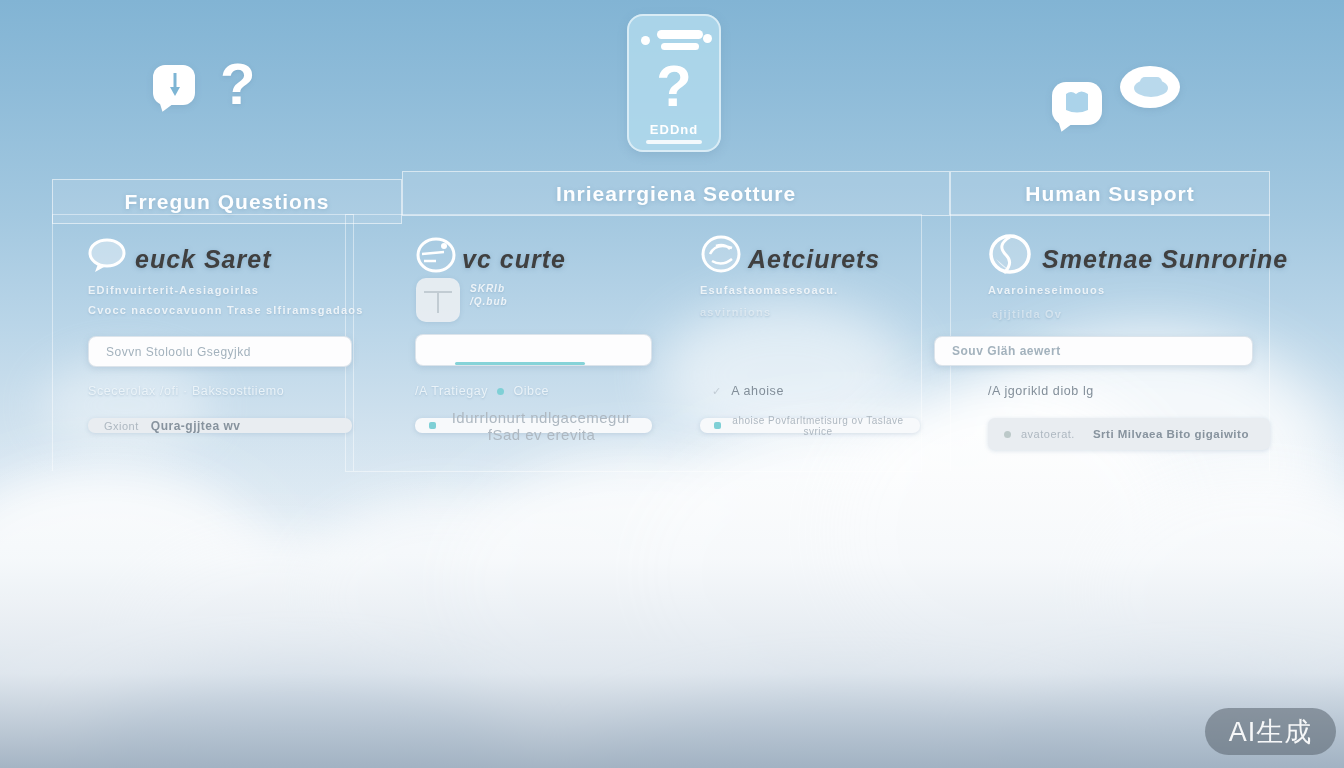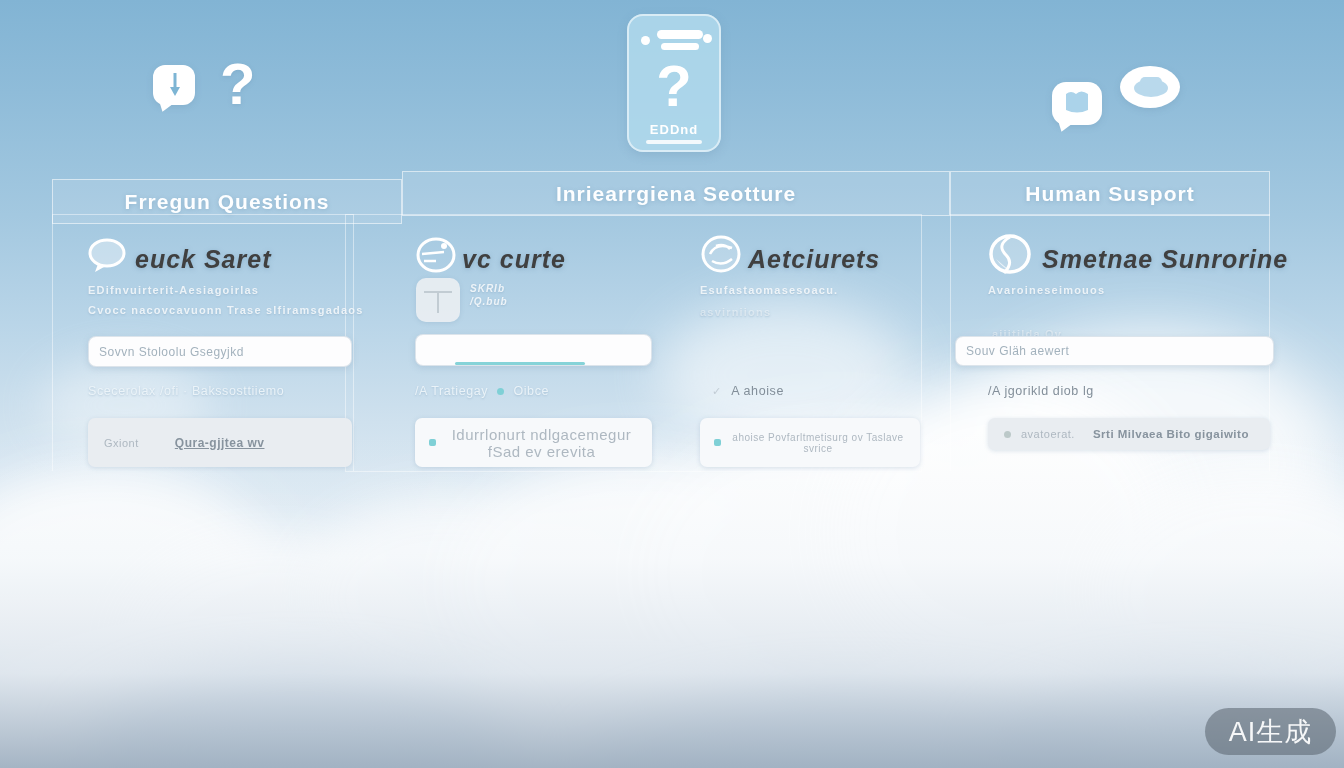--- a/index.html
+++ b/index.html
@@ -23,26 +23,26 @@
     text-shadow:0 1px 4px rgba(110,150,180,0.45);}
   .panel{position:absolute;top:214px;height:256px;border:1px solid rgba(255,255,255,0.45);}
   .panel.open-bottom{border-bottom:none;}
   .card-title{position:absolute;color:#404040;font-size:25px;font-weight:700;letter-spacing:1px;
     text-shadow:0 1px 4px rgba(110,150,180,0.5);font-style:italic;}
   .desc{position:absolute;color:rgba(255,255,255,0.78);font-size:11px;font-weight:700;letter-spacing:1.2px;
     text-shadow:0 1px 2px rgba(120,155,185,0.4);white-space:nowrap;}
   .desc.faint{color:rgba(255,255,255,0.45);}
   .field{position:absolute;height:31px;background:#fdfdfe;border:1px solid rgba(205,216,226,0.7);
     border-radius:8px;box-shadow:0 2px 6px rgba(120,150,178,0.25);box-sizing:border-box;
-    font-size:12px;color:#5c6b77;padding:0 10px;outline:none;font-family:"Liberation Sans",sans-serif;}
+    font-size:12px;color:#5c6b77;padding:0 17px;outline:none;font-family:"Liberation Sans",sans-serif;}
   .field::placeholder{color:#a3b2bd;letter-spacing:0.5px;}
   .hint{position:absolute;font-size:12.5px;letter-spacing:0.6px;white-space:nowrap;}
   .hint.light{color:rgba(238,245,250,0.92);text-shadow:0 1px 2px rgba(120,155,185,0.4);}
   .hint.gray{color:#828e99;}
-  .btn{position:absolute;height:49px;border-radius:7px;display:flex;align-items:center;
+  .btn{position:absolute;height:15px;border-radius:7px;display:flex;align-items:center;
     box-sizing:border-box;cursor:pointer;border:none;font-family:"Liberation Sans",sans-serif;}
   .btn.graybg{background:#e9edf1;box-shadow:0 1px 4px rgba(120,150,178,0.25);}
   .btn.whitebg{background:#f7f9fb;box-shadow:0 1px 5px rgba(120,150,178,0.28);}
   .btn .lbl-dim{color:#aeb8c1;font-size:11px;letter-spacing:0.5px;}
   .btn .lbl-main{color:#87939e;font-size:12px;font-weight:700;letter-spacing:0.5px;}
   .teal-sq{display:inline-block;width:7px;height:7px;border-radius:2px;background:#7fd0d6;margin-right:9px;flex:0 0 auto;}
   .dot-dim{display:inline-block;width:7px;height:7px;border-radius:50%;background:#bcc9c9;margin-right:10px;flex:0 0 auto;}
   .underline-teal{position:absolute;height:3px;border-radius:2px;background:#86d3d8;}
   
   .qmark{position:absolute;color:#ffffff;font-weight:700;
@@ -148,21 +148,21 @@
         <path d="M12 28 l-3 8 l9 -5" fill="#ffffff"></path>
       </svg>
     </div>
     <div class="card-title" style="left:135px;top:245px;">euck Saret</div>
     <div class="desc" style="left:88px;top:284px;">EDifnvuirterit-Aesiagoirlas</div>
     <div class="desc" style="left:88px;top:304px;">Cvocc nacovcavuonn Trase slfiramsgadaos</div>
     <input class="field" style="left: 88px; top: 336px; width: 264px;" type="text" placeholder="Sovvn Stoloolu Gsegyjkd">
     <div class="hint light" style="left:88px;top:384px;">Scecerolax /ofi  ·  Bakssosttiiemo</div>
     <button class="btn graybg" style="left:88px;top:418px;width:264px;padding:0 16px;">
       <span class="lbl-dim">Gxiont</span>
-      <span class="lbl-main" style="margin-left:36px;text-decoration:underline;">Qura-gjjtea wv</span>
+      <span class="lbl-main" style="margin-left:12px;">Qura-gjjtea wv</span>
     </button>
 
     <div class="circle-icon" style="left:414px;top:234px;">
       <svg width="44" height="42" viewBox="0 0 44 42">
         <ellipse cx="22" cy="21" rx="18" ry="16" fill="none" stroke="#ffffff" stroke-width="3"></ellipse>
         <line x1="8" y1="20" x2="30" y2="18" stroke="#ffffff" stroke-width="2.5"></line>
         <line x1="10" y1="27" x2="22" y2="27" stroke="#ffffff" stroke-width="2.5"></line>
         <circle cx="30" cy="12" r="3" fill="#ffffff"></circle>
       </svg>
     </div>
@@ -204,22 +204,22 @@
 
     <div class="circle-icon" style="left:986px;top:231px;">
       <svg width="48" height="46" viewBox="0 0 48 46">
         <ellipse cx="24" cy="23" rx="19" ry="18" fill="rgba(255,255,255,0.2)" stroke="#ffffff" stroke-width="3.5"></ellipse>
         <path d="M24 6 q-14 8 -4 18 q8 8 -2 18" fill="none" stroke="#ffffff" stroke-width="3"></path>
         <path d="M10 28 q6 8 14 12" fill="#ffffff" opacity="0.7"></path>
       </svg>
     </div>
     <div class="card-title" style="left:1042px;top:245px;">Smetnae Sunrorine</div>
     <div class="desc" style="left:988px;top:284px;">Avaroineseimouos</div>
-    <div class="desc faint" style="left:992px;top:308px;margin-top:20px;">ajijtilda Ov</div>
-    <input class="field" style="left: 955px; top: 336px; width: 319px; height: 30px;" type="text" placeholder="Souv Gläh aewert">
+    <div class="desc faint" style="left:992px;top:308px;">ajijtilda Ov</div>
+    <input class="field" style="left: 934px; top: 336px; width: 319px; height: 30px; font-weight: bold;" type="text" placeholder="Souv Gläh aewert">
     <div class="hint gray" style="left:988px;top:384px;">/A jgorikld diob lg</div>
     <button class="btn graybg" style="left:988px;top:418px;width:282px;height:32px;padding:0 16px;">
       <span class="dot-dim"></span>
       <span class="lbl-dim">avatoerat.</span>
       <span class="lbl-main" style="margin-left:18px;font-size:11.5px;">Srti Milvaea Bito gigaiwito</span>
     </button>
 
     <div class="watermark">
       <span>AI生成</span>
     </div>

